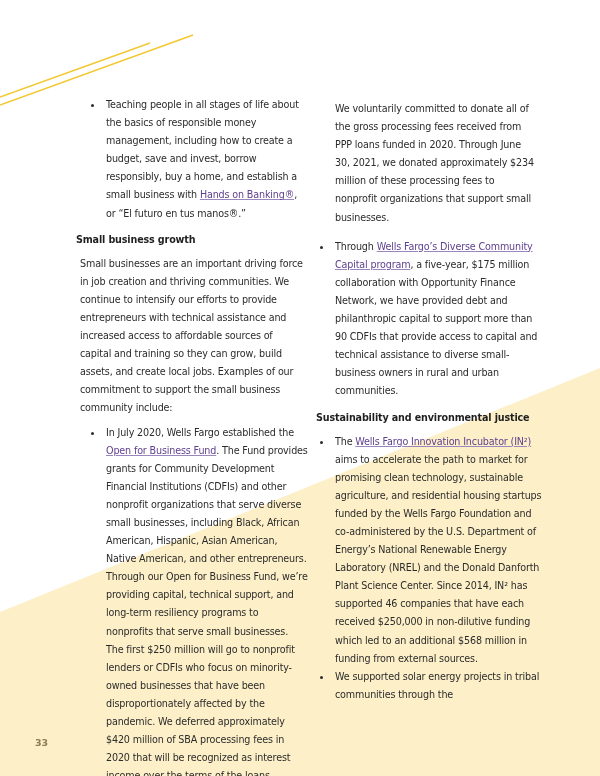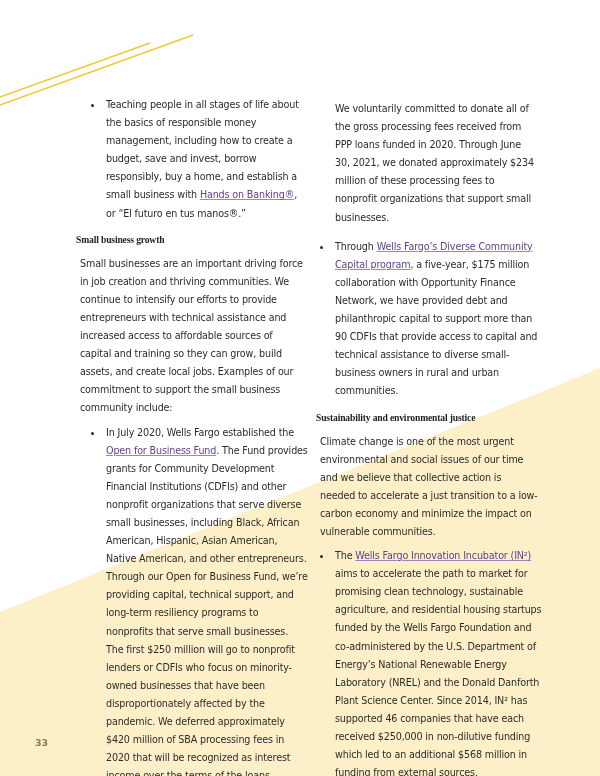--- a/index.html
+++ b/index.html
@@ -19,21 +19,21 @@
     ul { list-style: none; margin: 0; padding: 0; }
     li { position: relative; padding-left: 19px; }
     li::before {
       content: ""; position: absolute; left: 4px; top: 8px;
       width: 3px; height: 3px; background: #2b2b2b; border-radius: 50%;
     }
     .col-right .para-plain { padding-left: 15px; }
     .col-right ul li { padding-left: 34px; }
     .col-right ul li::before { left: 19px; }
     .col-right h2, .col-right p.body { padding-left: 0; }
-    h2 { font-size: 9.6px; font-weight: bold; margin: 8px 0 6px 0; line-height: 18px; color: #1f1f1f; font-family: Liberation Serif, serif; }
+    h2 { font-size: 9.6px; font-weight: bold; margin: 8px 0 6px 0; line-height: 18px; color: #1f1f1f; }
     p { margin: 4px; }
     p.body { margin-bottom: 6px; }
     .gap { margin-top: 11px; }
     a.link { color: #5e3f8f; text-decoration: underline; text-decoration-color: #9a86bd; text-align: right; }
     .page-num {
       position: absolute; left: 35px; top: 737px; z-index: 1;
       font-size: 9.5px; font-weight: bold; color: #8d7c5a;
     }
     .col-left ul.b1 li { padding-left: 30px; }
     .col-left ul.b1 li::before { left: 15px; }
@@ -63,21 +63,20 @@
 </div>
 
 <div class="col col-right">
   <p class="para-plain">We voluntarily committed to donate all of the gross processing fees received from PPP loans funded in 2020. Through June 30, 2021, we donated approximately $234 million of these processing fees to nonprofit organizations that support small businesses.</p>
   <ul class="gap" style="margin-left:-15px;">
     <li>
       <span>Through </span><a class="link">Wells Fargo’s Diverse Community Capital program</a><span>, a five-year, $175 million collaboration with Opportunity Finance Network, we have provided debt and philanthropic capital to support more than 90 CDFIs that provide access to capital and technical assistance to diverse small-business owners in rural and urban communities.</span>
     </li>
   </ul>
   <h2>Sustainability and environmental justice</h2>
-  <p class="body">Climate change is one of the most urgent environmental and social issues of our time and we believe that collective action is needed to accelerate a just transition to a low-carbon economy and minimize the impact on vulnerable communities.</p>
   <ul style="margin-left:-15px;">
     <li style="margin-bottom:0;">
       <span>The </span><a class="link">Wells Fargo Innovation Incubator (IN²)</a><span> aims to accelerate the path to market for promising clean technology, sustainable agriculture, and residential housing startups funded by the Wells Fargo Foundation and co-administered by the U.S. Department of Energy’s National Renewable Energy Laboratory (NREL) and the Donald Danforth Plant Science Center. Since 2014, IN² has supported 46 companies that have each received $250,000 in non-dilutive funding which led to an additional $568 million in funding from external sources.</span>
     </li>
     <li>
       <span>We supported solar energy projects in tribal communities through the </span>
     </li>
   </ul>
 </div>
 

